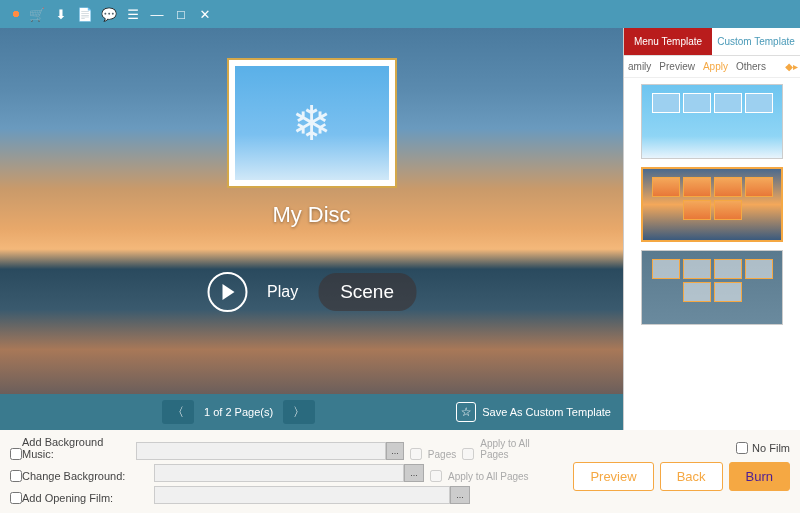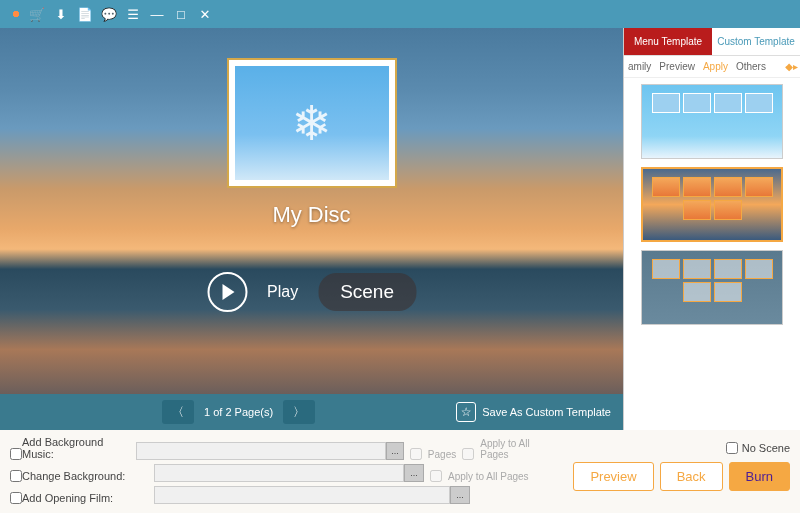--- a/index.html
+++ b/index.html
@@ -173,21 +173,21 @@
     <div class="opt-row">
       <input type="checkbox" class="opt-check" style="">
       <span class="opt-label">Add Opening Film:</span>
       <input class="opt-input" disabled="" style="flex: 0 0 296px;">
       <div class="opt-browse">...</div>
     </div>
   </div>
   <div class="right-col">
     <div class="no-menu">
       <input type="checkbox" class="opt-check" style="">
-      <span>No Scene</span>
+      <span>No Film</span>
     </div>
     <div class="action-btns">
       <div class="act-btn">Preview</div>
       <div class="act-btn">Back</div>
       <div class="act-btn primary">Burn</div>
     </div>
   </div>
 </div>
 
 </body></html>

